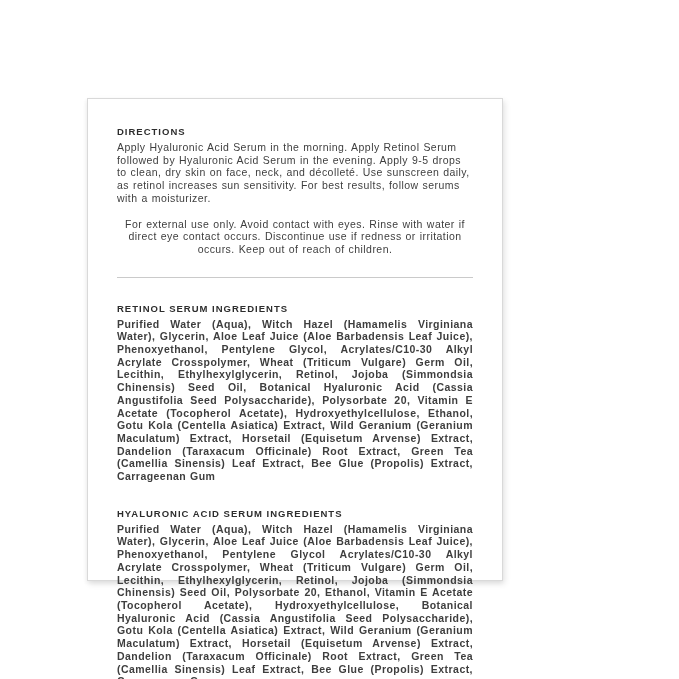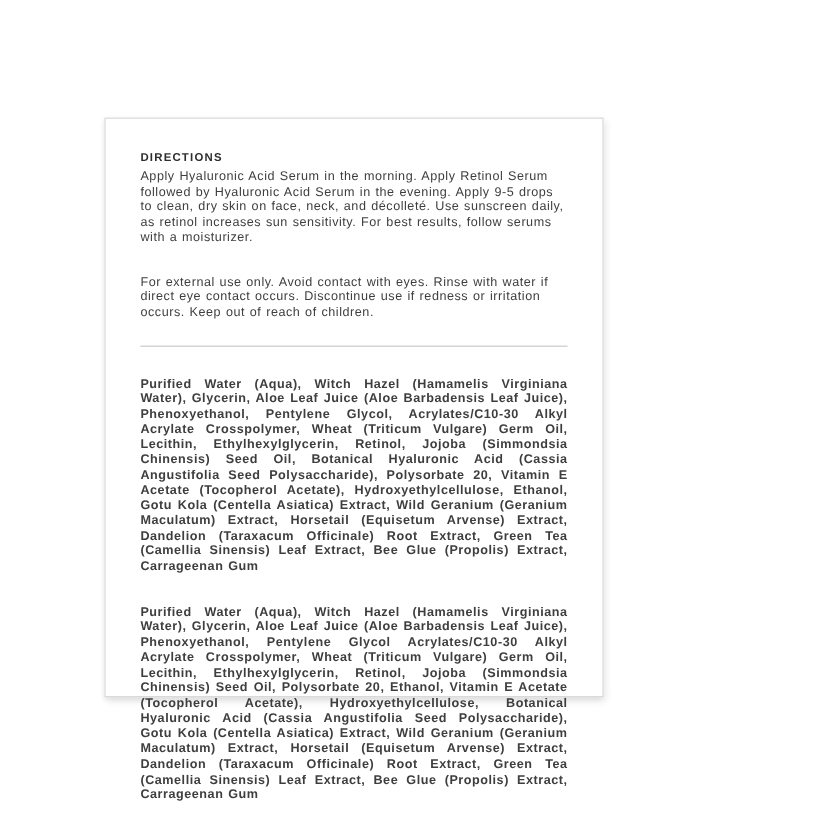--- a/index.html
+++ b/index.html
@@ -36,21 +36,22 @@
   }
   .para {
     font-size: 10.5px;
     line-height: 12.7px;
     letter-spacing: 0.45px;
     word-spacing: 0.6px;
     color: #3e3e3e;
     margin: 0;
   }
   .para + .para {
-    margin-top: 24px;
+    margin-top: 13px;
+    text-align: center;
   }
   .para.justified {
     text-align: justify;
     font-weight: bold;
   }
   .divider {
     border: none;
     border-top: 1px solid #cacaca;
     margin: 21px 0 25px 0;
   }
@@ -65,20 +66,22 @@
 
   <div class="section">
     <h2 class="section-heading">DIRECTIONS</h2>
     <p class="para">Apply Hyaluronic Acid Serum in the morning. Apply Retinol Serum followed by Hyaluronic Acid Serum in the evening. Apply 9-5 drops to clean, dry skin on face, neck, and décolleté. Use sunscreen daily, as retinol increases sun sensitivity. For best results, follow serums with a moisturizer.</p>
     <p class="para">For external use only. Avoid contact with eyes. Rinse with water if direct eye contact occurs. Discontinue use if redness or irritation occurs. Keep out of reach of children.</p>
   </div>
 
   <hr class="divider">
 
   <div class="section">
+    <h2 class="section-heading">RETINOL SERUM INGREDIENTS</h2>
     <p class="para justified">Purified Water (Aqua), Witch Hazel (Hamamelis Virginiana Water), Glycerin, Aloe Leaf Juice (Aloe Barbadensis Leaf Juice), Phenoxyethanol, Pentylene Glycol, Acrylates/C10-30 Alkyl Acrylate Crosspolymer, Wheat (Triticum Vulgare) Germ Oil, Lecithin, Ethylhexylglycerin, Retinol, Jojoba (Simmondsia Chinensis) Seed Oil, Botanical Hyaluronic Acid (Cassia Angustifolia Seed Polysaccharide), Polysorbate 20, Vitamin E Acetate (Tocopherol Acetate), Hydroxyethylcellulose, Ethanol, Gotu Kola (Centella Asiatica) Extract, Wild Geranium (Geranium Maculatum) Extract, Horsetail (Equisetum Arvense) Extract, Dandelion (Taraxacum Officinale) Root Extract, Green Tea (Camellia Sinensis) Leaf Extract, Bee Glue (Propolis) Extract, Carrageenan Gum</p>
   </div>
 
   <div class="section no-divider">
+    <h2 class="section-heading">HYALURONIC ACID SERUM INGREDIENTS</h2>
     <p class="para justified">Purified Water (Aqua), Witch Hazel (Hamamelis Virginiana Water), Glycerin, Aloe Leaf Juice (Aloe Barbadensis Leaf Juice), Phenoxyethanol, Pentylene Glycol Acrylates/C10-30 Alkyl Acrylate Crosspolymer, Wheat (Triticum Vulgare) Germ Oil, Lecithin, Ethylhexylglycerin, Retinol, Jojoba (Simmondsia Chinensis) Seed Oil, Polysorbate 20, Ethanol, Vitamin E Acetate (Tocopherol Acetate), Hydroxyethylcellulose, Botanical Hyaluronic Acid (Cassia Angustifolia Seed Polysaccharide), Gotu Kola (Centella Asiatica) Extract, Wild Geranium (Geranium Maculatum) Extract, Horsetail (Equisetum Arvense) Extract, Dandelion (Taraxacum Officinale) Root Extract, Green Tea (Camellia Sinensis) Leaf Extract, Bee Glue (Propolis) Extract, Carrageenan Gum</p>
   </div>
 
 </div>
 
 </body></html>

